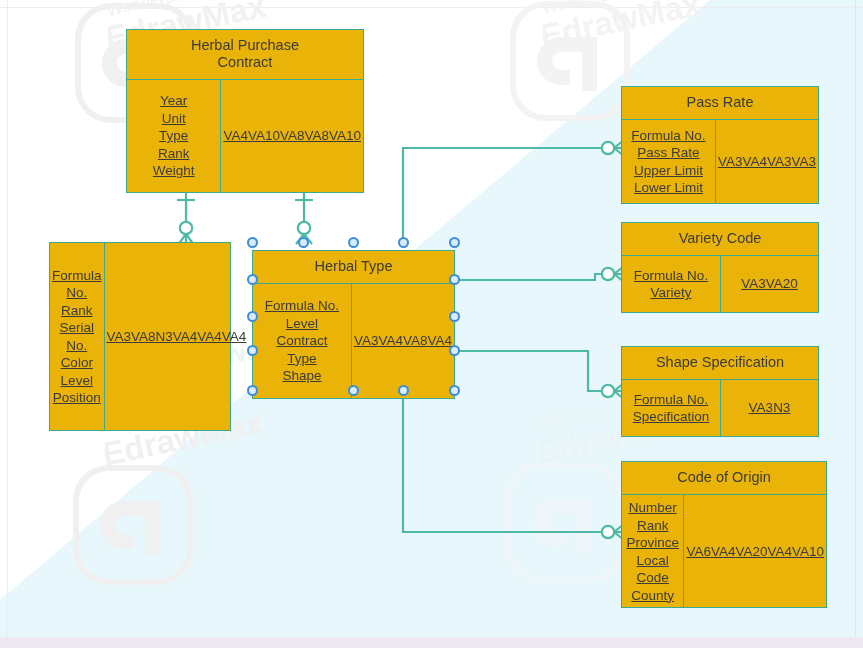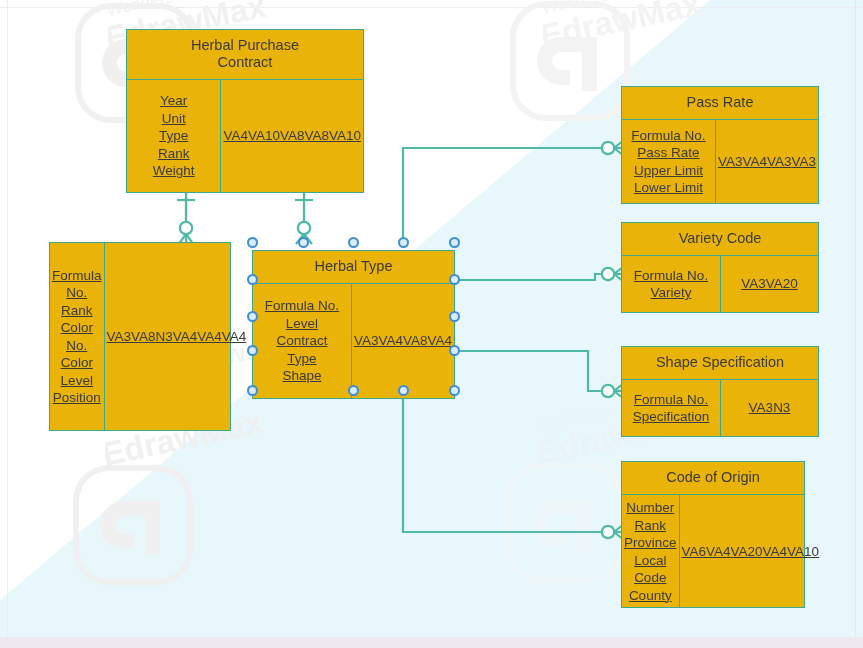--- a/index.html
+++ b/index.html
@@ -292,21 +292,21 @@
         </div>
       </div>
     </div>
 
     <div class="entity" style="left:49px; top:242px; width:182px; height:189px;">
       <div class="ent-body">
         <div class="col-names" style="width:93px;">
           <div class="cell">Formula
 No.</div>
           <div class="cell">Rank</div>
-          <div class="cell">Color No.</div>
+          <div class="cell">Serial No.</div>
           <div class="cell">Color</div>
           <div class="cell">Level</div>
           <div class="cell">Position</div>
         </div>
         <div class="col-types">
           <div class="cell">VA3</div>
           <div class="cell">VA8</div>
           <div class="cell">N3</div>
           <div class="cell">VA4</div>
           <div class="cell">VA4</div>
@@ -389,21 +389,21 @@
           <div class="cell">Formula No.</div>
           <div class="cell">Specification</div>
         </div>
         <div class="col-types">
           <div class="cell">VA3</div>
           <div class="cell">N3</div>
         </div>
       </div>
     </div>
 
-    <div class="entity" style="left:621px; top:461px; width:184px; height:147px;">
+    <div class="entity" style="left:621px; top:461px; width:206px; height:147px;">
       <div class="ent-title">Code of Origin</div>
       <div class="ent-body">
         <div class="col-names" style="width:99px;">
           <div class="cell">Number</div>
           <div class="cell">Rank</div>
           <div class="cell">Province</div>
           <div class="cell">Local Code</div>
           <div class="cell">County</div>
         </div>
         <div class="col-types">

